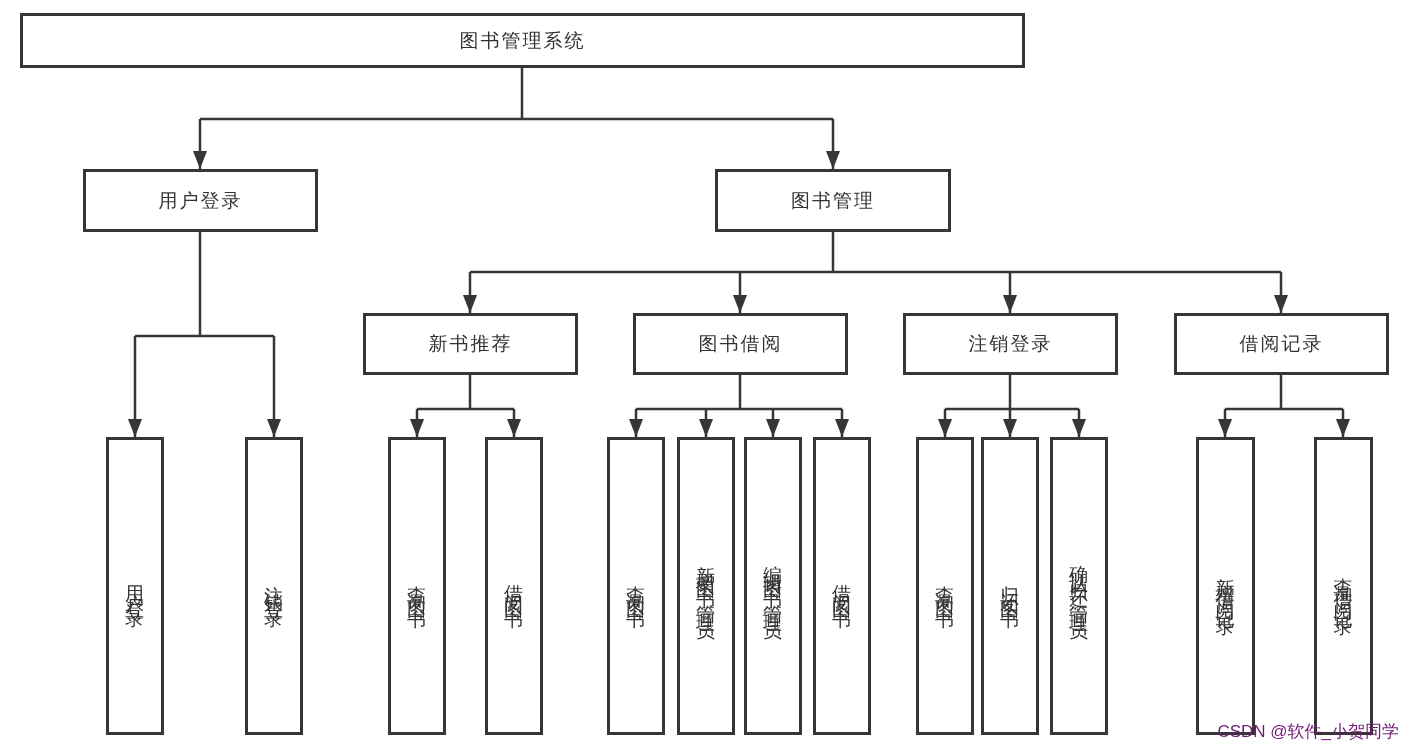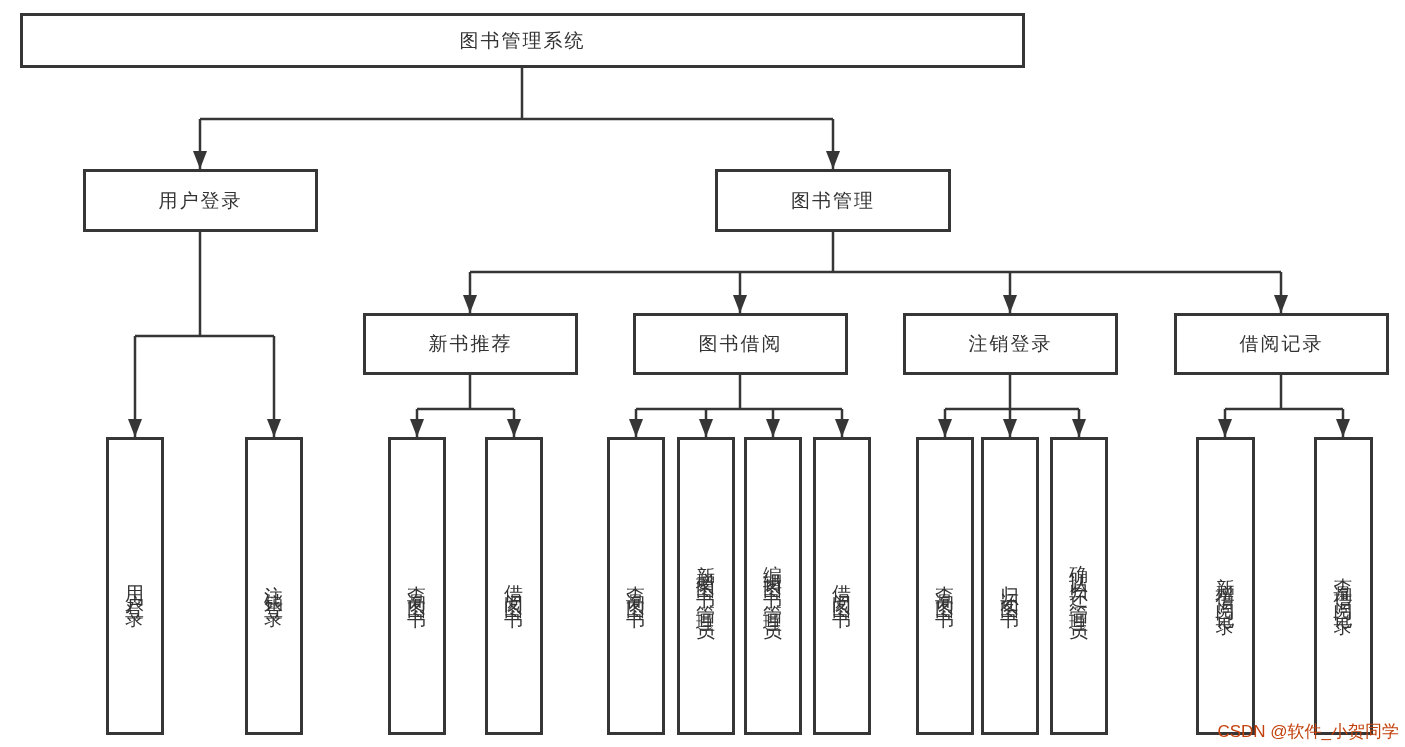--- a/index.html
+++ b/index.html
@@ -54,21 +54,21 @@
     font-size: 19px;
     letter-spacing: 8px;
     line-height: 1;
     color: #333333;
   }
   .watermark {
     position: absolute;
     right: 6px;
     bottom: 4px;
     font-size: 17px;
-    color: #c2410c;
+    color: #701a75;
     z-index: 3;
     white-space: nowrap;
   }
 </style>
 </head>
 <body>
 
 <div class="canvas">
 
   <svg class="connectors" xmlns="http://www.w3.org/2000/svg">

